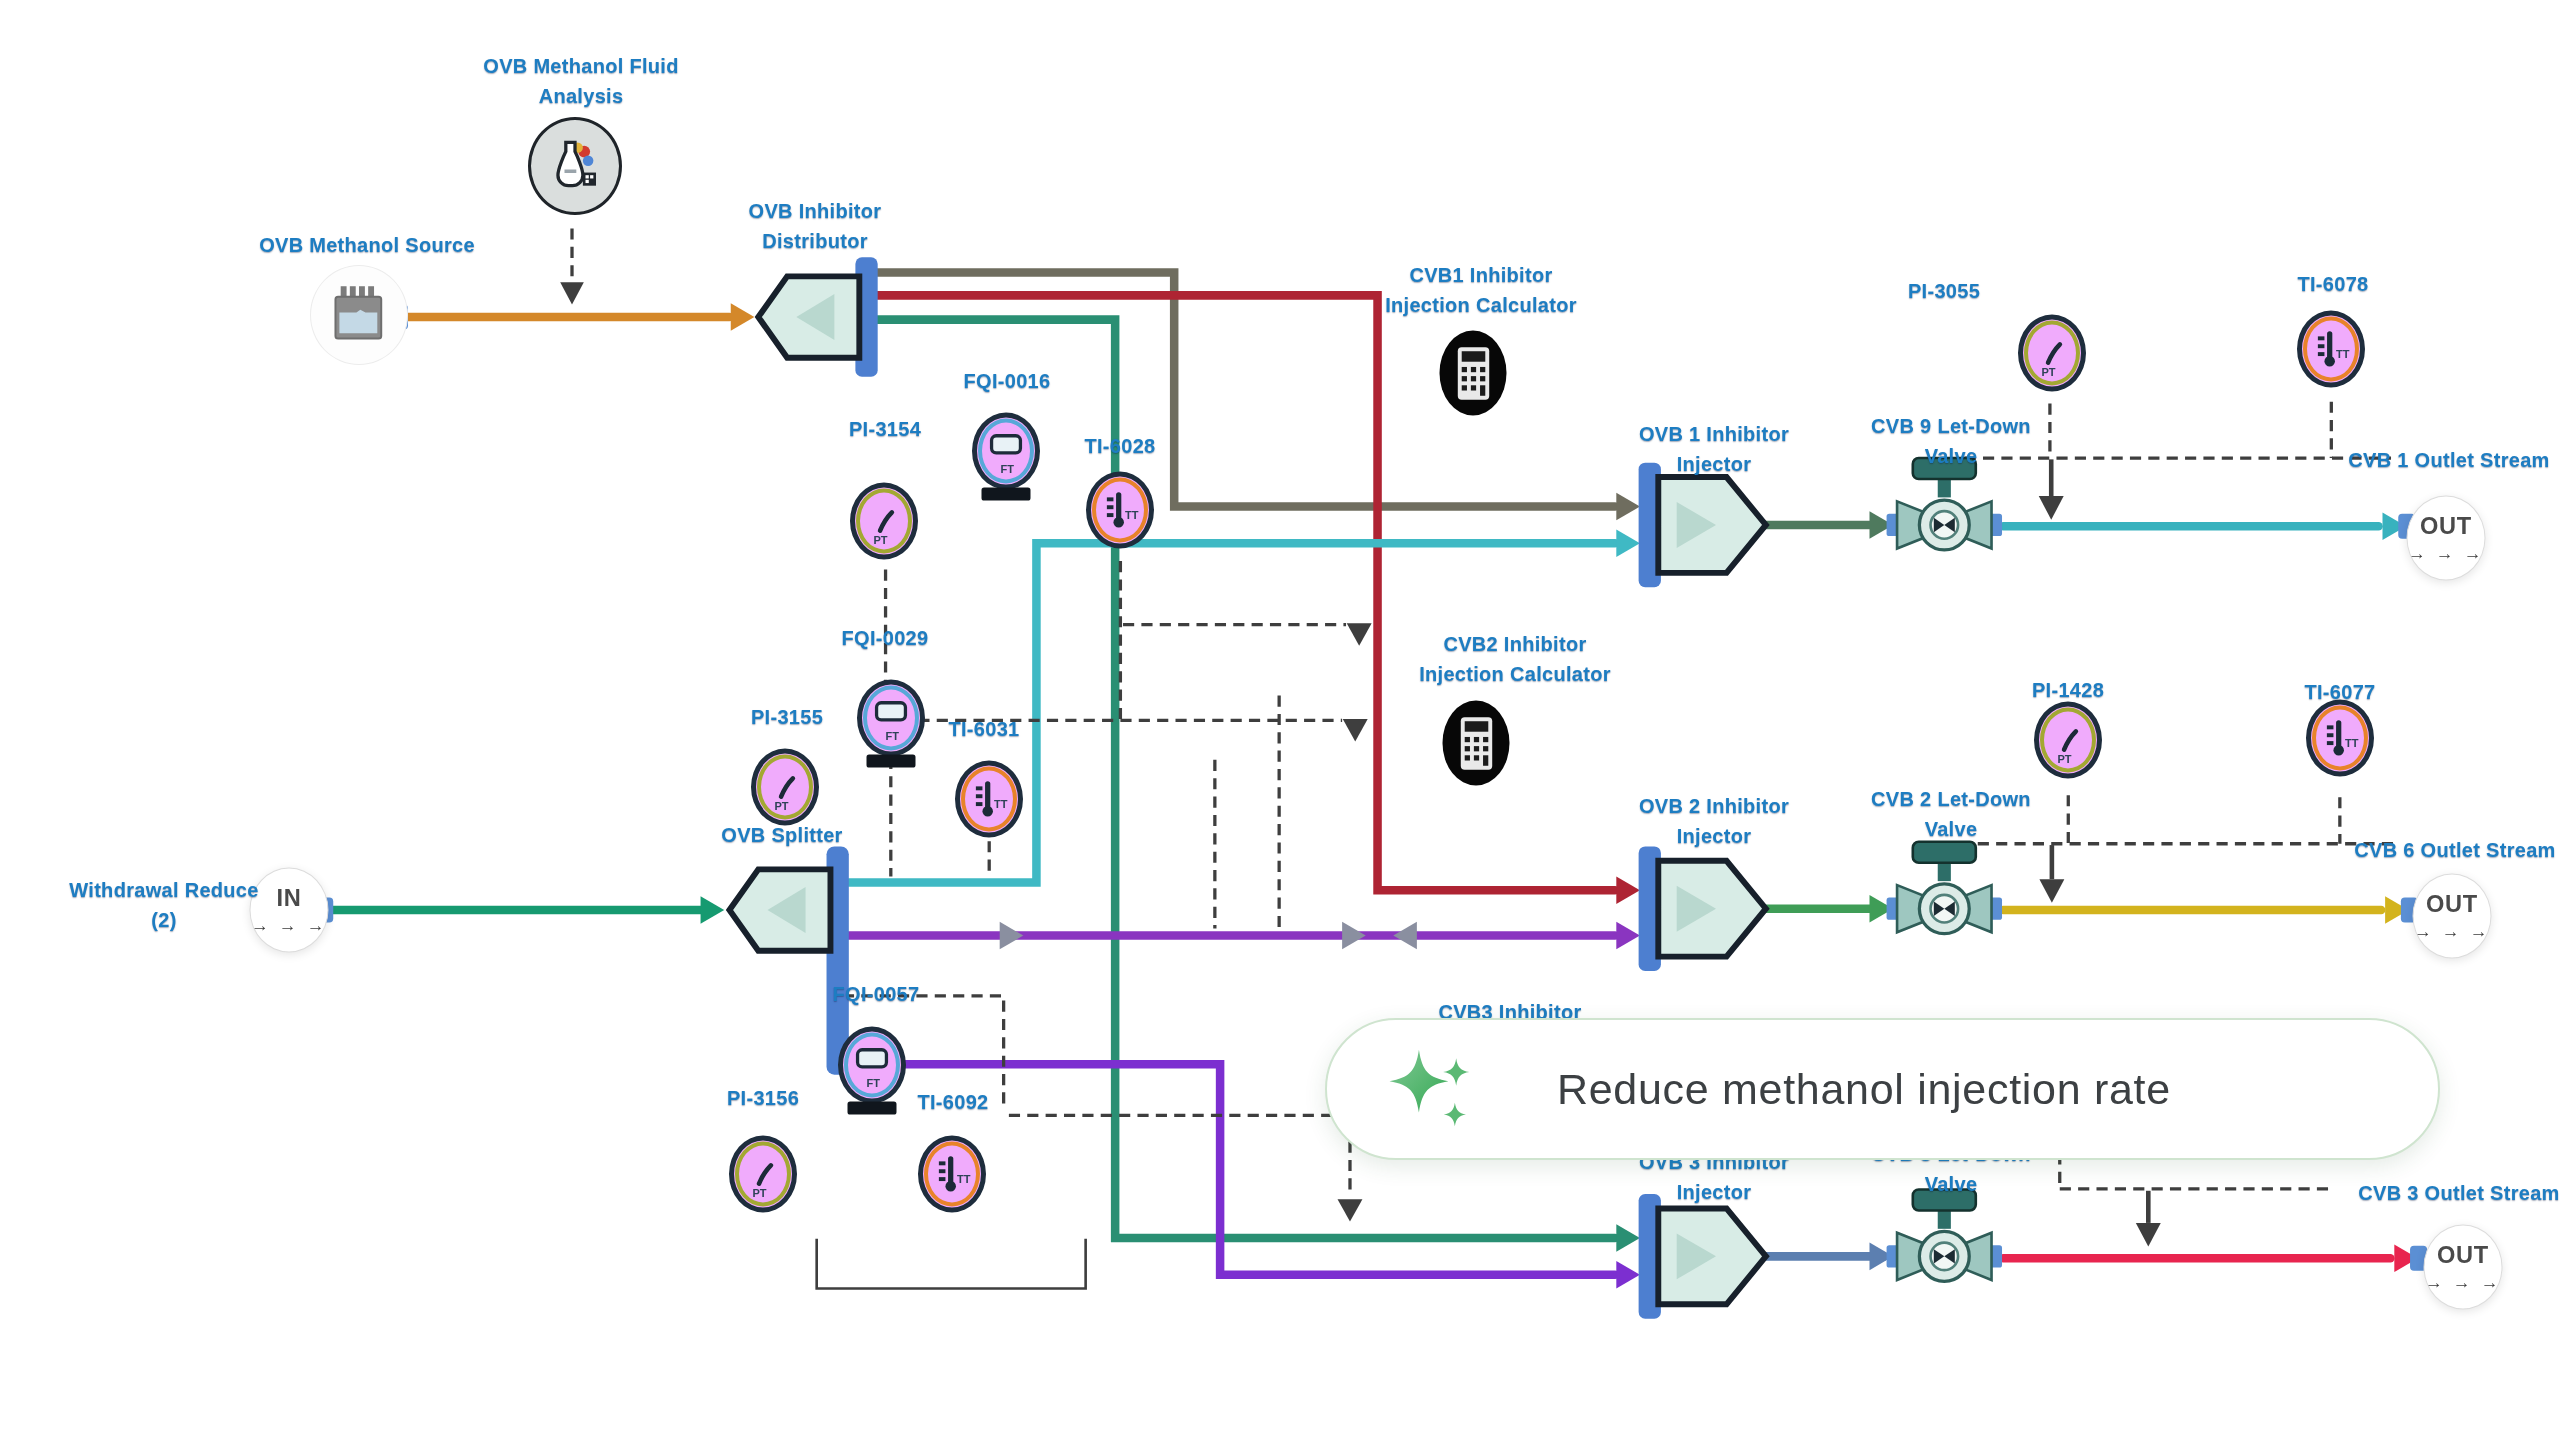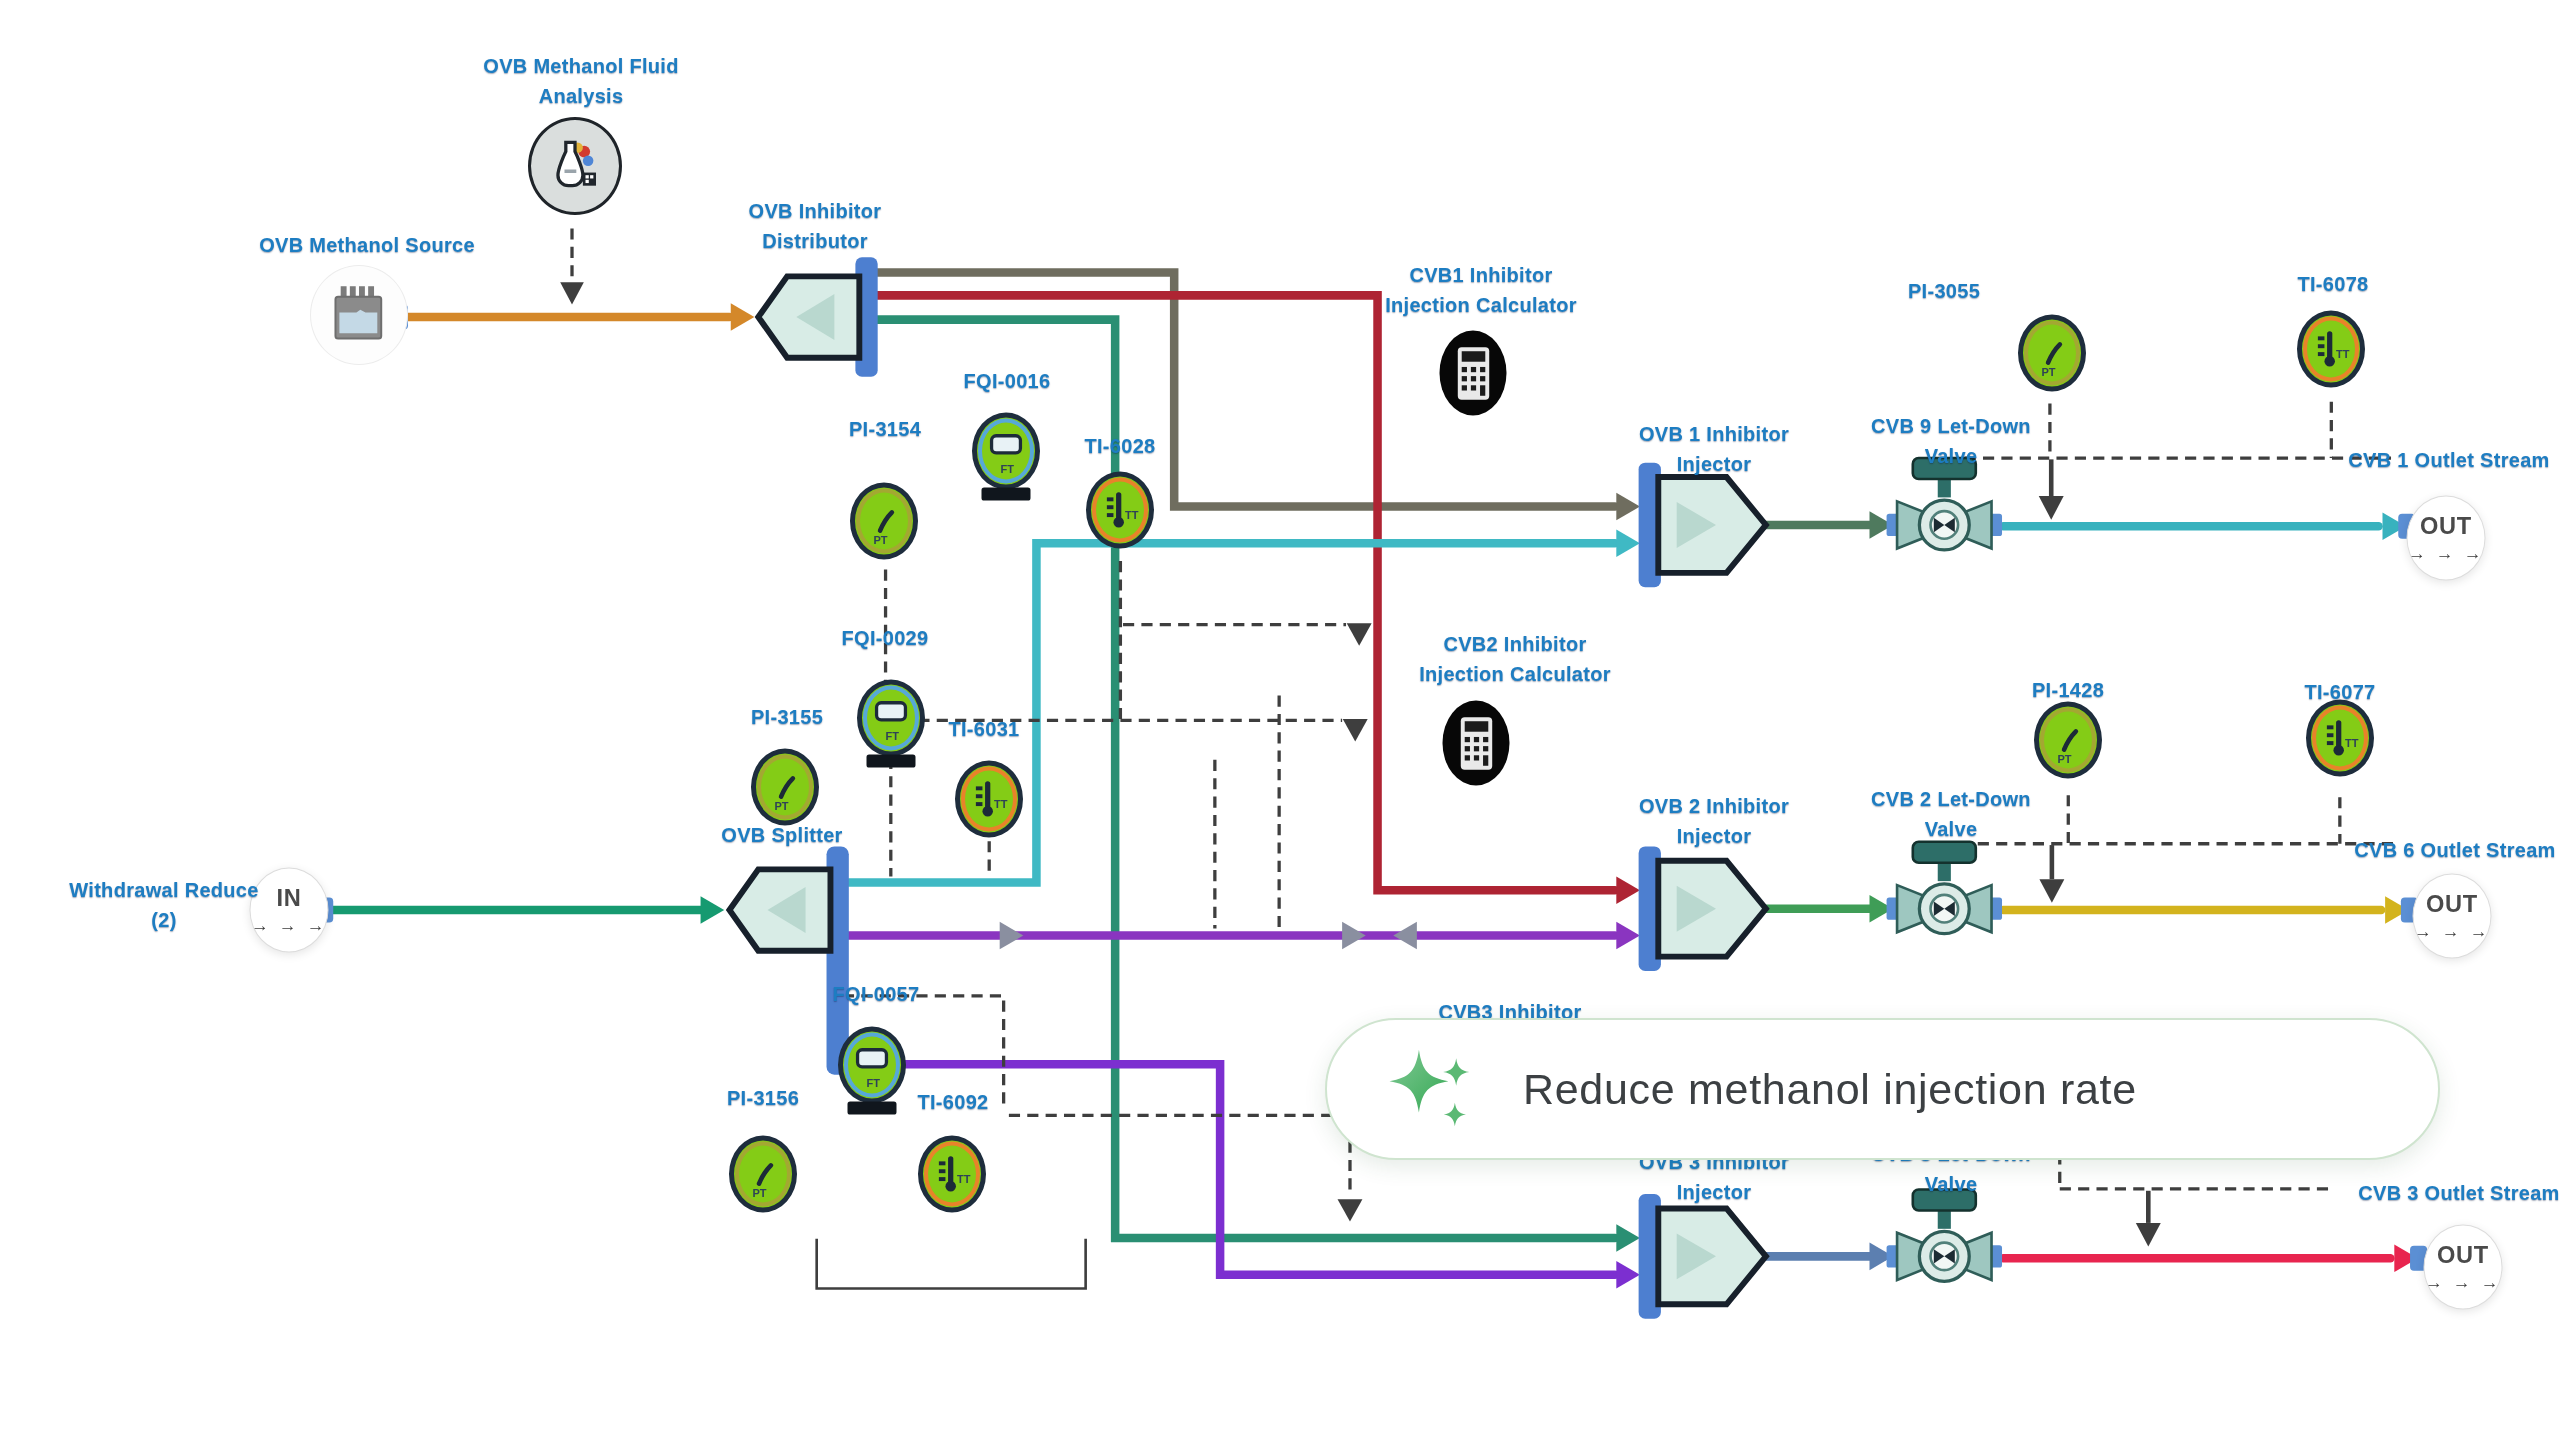--- a/index.html
+++ b/index.html
@@ -16,21 +16,21 @@
 
   
   .lbl{position:absolute;z-index:3;transform:translateX(-50%);text-align:center;white-space:nowrap;
        color:var(--label_blue);font-size:20px;font-weight:700;line-height:29.5px;letter-spacing:0.3px;
        text-shadow:0 1.3px 1.3px rgba(10,30,70,.38);}
   .lbl span{display:block;}
   .under-chip{z-index:2;}
 
   
   .gauge{position:absolute;z-index:2;width:68px;height:77px;transform:translate(-50%,-50%);
-         border-radius:50%;background:#84cc16;border:5.2px solid var(--gauge_border);box-sizing:border-box;}
+         border-radius:50%;background:#f0abfc;border:5.2px solid var(--gauge_border);box-sizing:border-box;}
   .gauge .ring{position:absolute;inset:0.7px;border-radius:50%;border:4.6px solid #ccc;}
   .pi .ring{border-color:var(--ring_pi);}
   .ti .ring{border-color:var(--ring_ti);}
   .fqi .ring{border-color:var(--ring_fqi);}
   .gauge svg.glyph{position:absolute;left:50%;top:50%;transform:translate(-50%,-50%);}
   .gtxt{position:absolute;font-size:11px;font-weight:700;color:#2e4257;}
   .pi .gtxt{left:18.4px;bottom:9.2px;}
   .ti .gtxt{right:10.5px;top:31.5px;}
   .fqi .gtxt{left:23.6px;bottom:10.5px;}
   .gauge .base{position:absolute;left:50%;bottom:-15.7px;transform:translateX(-50%);
@@ -50,21 +50,21 @@
   
   .bubble{position:absolute;z-index:2;width:77px;height:83px;transform:translate(-50%,-50%);
           border-radius:50%;background:#fff;border:1.3px solid #dcdcdc;box-shadow:0 2.6px 9.2px rgba(0,0,0,.10);
           display:flex;flex-direction:column;align-items:center;justify-content:center;gap:3.9px;}
   .bubble .bt{font-size:23.6px;font-weight:600;color:#4a4a4a;letter-spacing:0.7px;}
   .bubble .ba{font-size:17.7px;font-weight:700;color:#3a3a3a;letter-spacing:2.6px;font-style:italic;}
 
   
   .chip{position:absolute;z-index:6;left:1325px;top:1018px;width:1111px;height:138px;
         background:#ffffff;border:2px solid var(--chip_border);border-radius:72px;
-        box-shadow:0 6.6px 22px rgba(40,90,50,.12);display:flex;align-items:center;}
+        box-shadow:0 6.6px 22px rgba(40,90,50,.12);display:flex;align-items:center;gap:34px;}
   .chip .chip-text{font-size:43px;color:var(--chip_text);letter-spacing:0.7px;}
   .chip svg.sparkle{margin:0 42px 0 56px;}
 </style>
 </head>
 <body>
 
 <div class="stage">
 
   <svg class="canvas" width="2576" height="1433" viewBox="0 0 3927 2184">
     <defs>

